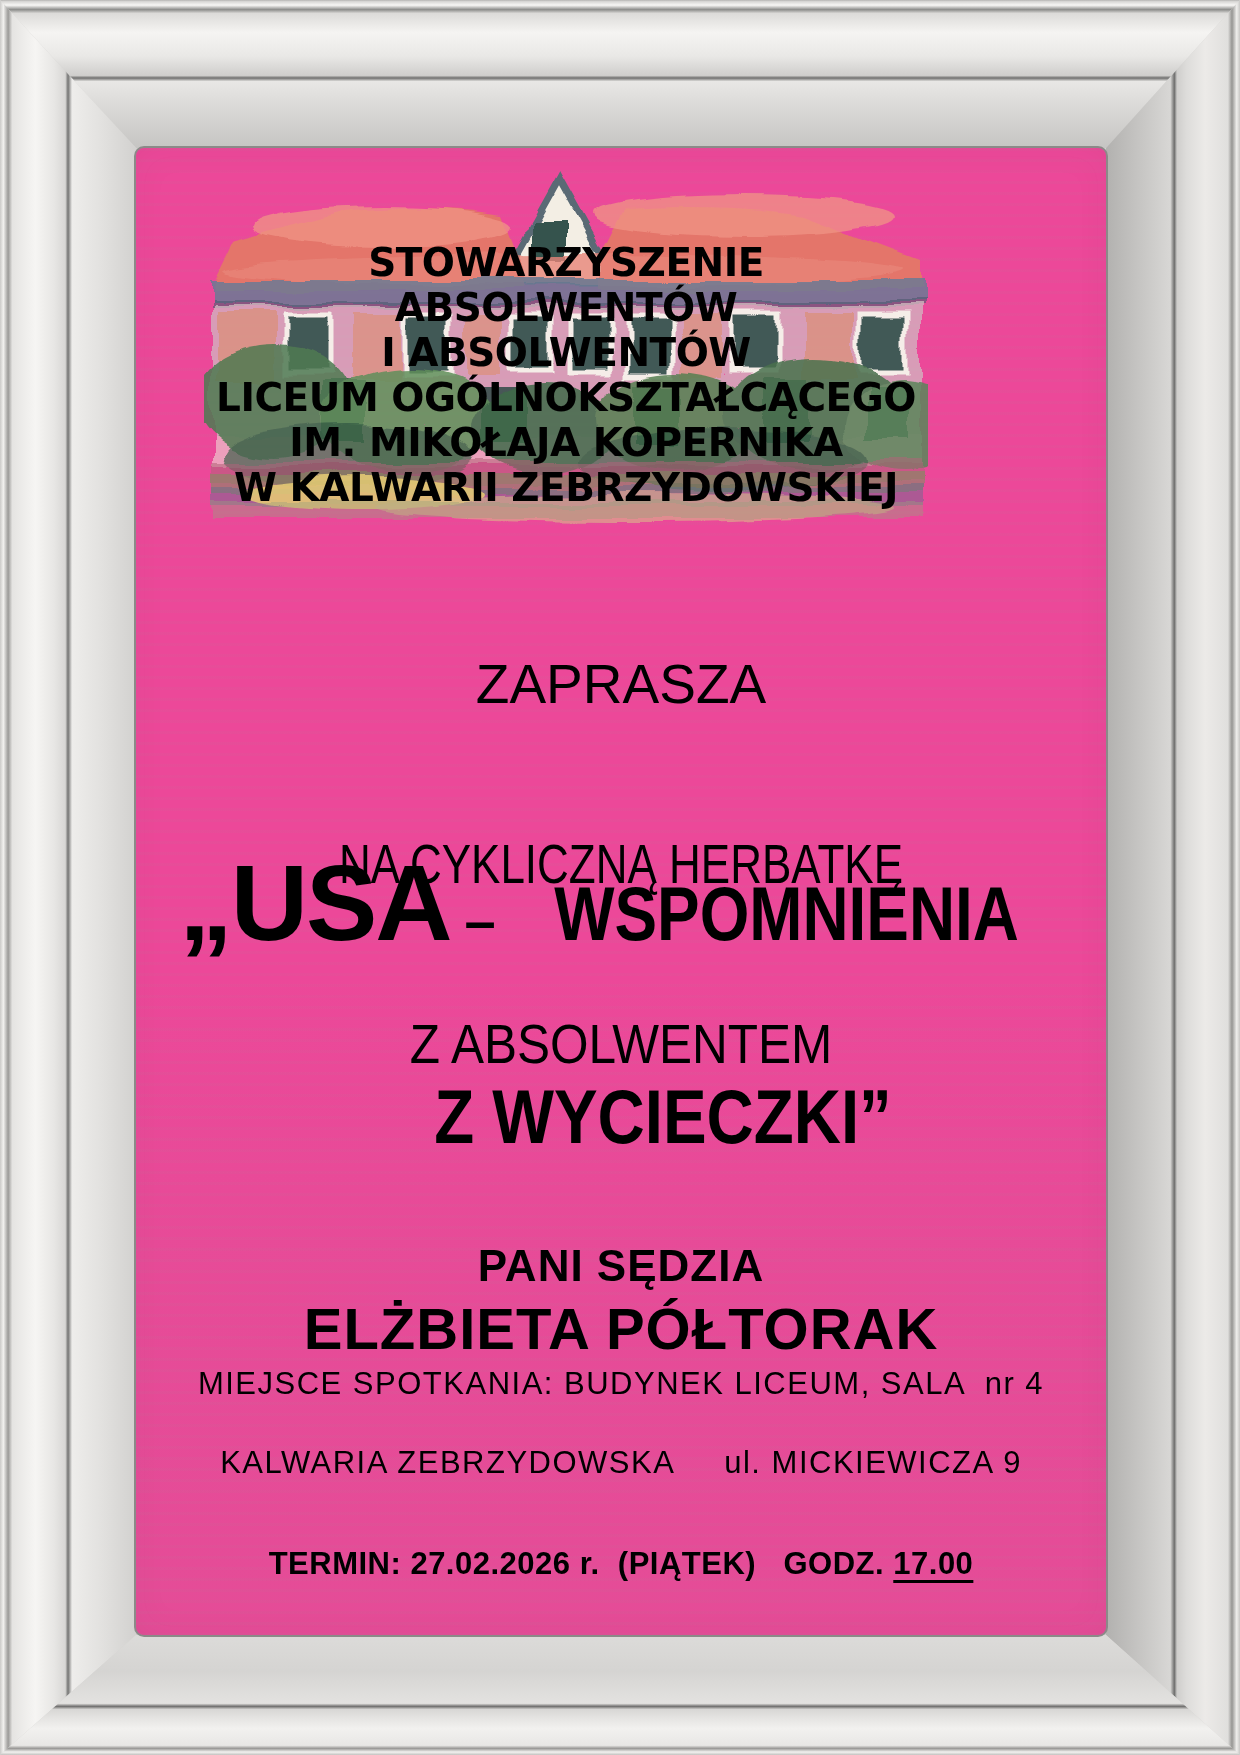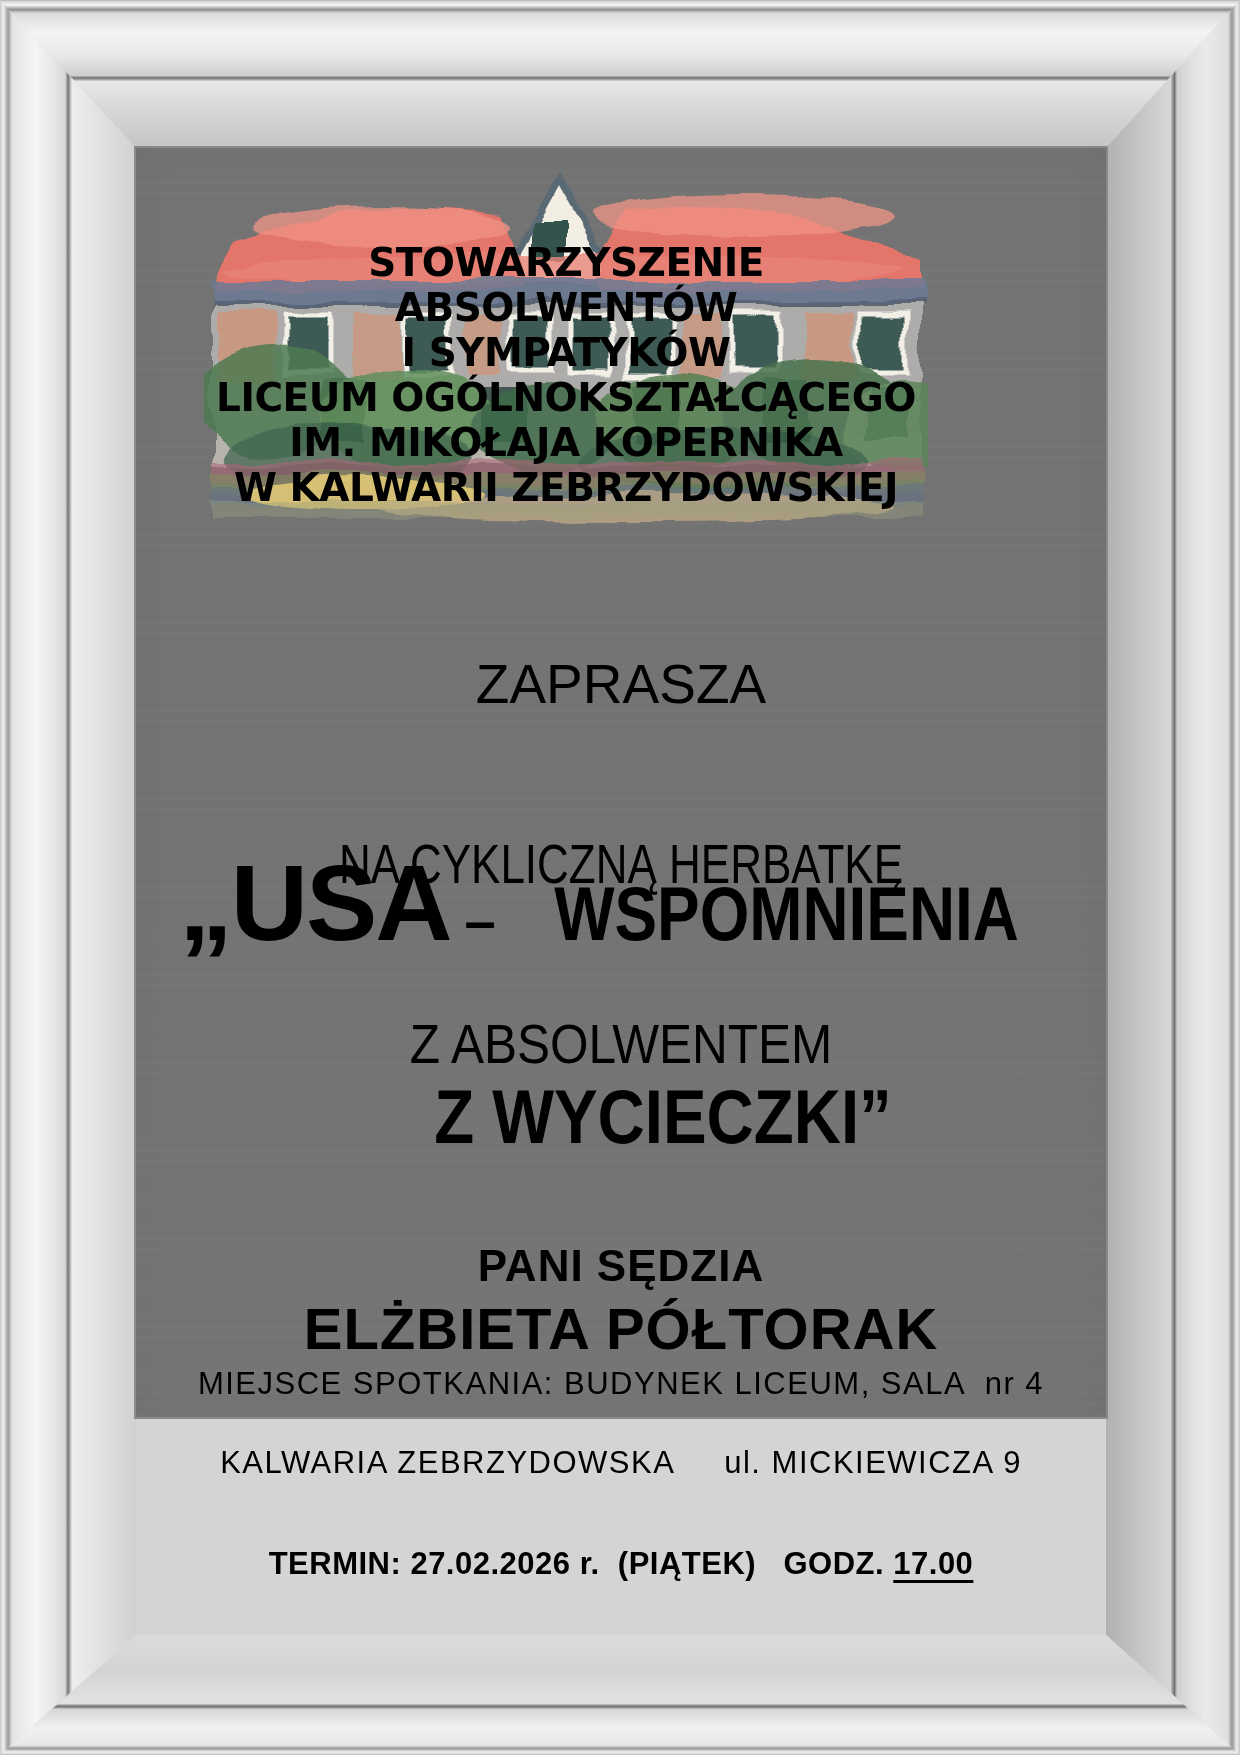--- a/index.html
+++ b/index.html
@@ -17,22 +17,22 @@
     background:linear-gradient(90deg,#cbcac8 0%,#f2f1ef 2.5%,#9b9a98 6%,#e5e4e2 9%,#f6f5f3 26%,#e7e6e4 40%,#d8d7d5 48%,#737372 50%,#eeedeb 53%,#e2e1df 75%,#d2d1cf 100%);
     clip-path:polygon(0 0,100% 148px,100% calc(100% - 120px),0 100%);}
   .frame-strip.right{right:0;top:0;bottom:0;width:134px;
     background:linear-gradient(270deg,#c8c7c5 0%,#efeeec 2.5%,#969593 6%,#e0dfdd 9%,#eceae8 26%,#dddcda 40%,#cfcecc 47%,#6e6e6d 49%,#d8d7d5 52%,#c2c1bf 80%,#b2b1af 100%);
     clip-path:polygon(100% 0,100% 100%,0 calc(100% - 120px),0 148px);}
   .frame-strip.bottom{left:0;bottom:0;right:0;height:120px;
     background:linear-gradient(0deg,#c2c1bf 0%,#f4f3f1 2.5%,#999896 5.5%,#e8e7e5 8%,#f2f1ef 22%,#e3e2e0 32%,#d8d7d5 38%,#71706f 40.5%,#e3e2e0 43%,#d5d4d2 70%,#dcdbd9 100%);
     clip-path:polygon(0 100%,100% 100%,calc(100% - 134px) 0,136px 0);}
 
   
-  .poster{position:absolute;left:136px;top:148px;width:970px;height:1269px;
-    background:#737373;box-shadow:0 0 0 2px #8b8a88, inset 0 0 35px rgba(60,60,58,.05);}
+  .poster{position:absolute;left:136px;top:148px;width:970px;height:1487px;
+    background:#ec4899;box-shadow:0 0 0 2px #8b8a88, inset 0 0 35px rgba(60,60,58,.05);border-radius:8px;}
   .paper-texture{position:absolute;inset:0;pointer-events:none;
     background:
       repeating-linear-gradient(180deg, rgba(150,150,148,.055) 0 3px, rgba(255,255,255,0) 3px 11px),
       linear-gradient(180deg, rgba(0,0,0,0) 55%, rgba(130,130,128,.05) 75%, rgba(130,130,128,.07) 100%);}
 
   .txt{position:absolute;left:0;width:100%;text-align:center;color:#000;white-space:pre-wrap;}
 
   
   .sketch-wrap{position:absolute;left:68px;top:16px;width:724px;height:380px;}
   .sketch-svg{position:absolute;inset:0;}
@@ -142,21 +142,21 @@
         <rect x="8" y="310" width="708" height="20" fill="#7d8f5e" opacity="0.55"></rect>
         <rect x="8" y="324" width="708" height="18" fill="#5d6f8e" opacity="0.45"></rect>
         <ellipse cx="160" cy="330" rx="120" ry="16" fill="#e8cc74" opacity="0.85"></ellipse>
         <ellipse cx="430" cy="344" rx="260" ry="14" fill="#d9b98a" opacity="0.6"></ellipse>
         <rect x="8" y="338" width="708" height="16" fill="#98a07e" opacity="0.4"></rect>
       </g>
     </svg>
 
     <div class="org-block">
       <div>STOWARZYSZENIE ABSOLWENTÓW</div>
-      <div>I SYMPATYKÓW</div>
+      <div>I ABSOLWENTÓW</div>
       <div>LICEUM OGÓLNOKSZTAŁCĄCEGO</div>
       <div>IM. MIKOŁAJA KOPERNIKA</div>
       <div>W KALWARII ZEBRZYDOWSKIEJ</div>
     </div>
   </div>
 
   <div class="txt invite">
     <span class="ln">ZAPRASZA</span>
     <span class="ln cond80">NA CYKLICZNĄ HERBATKĘ</span>
     <span class="ln cond90">Z ABSOLWENTEM</span>

